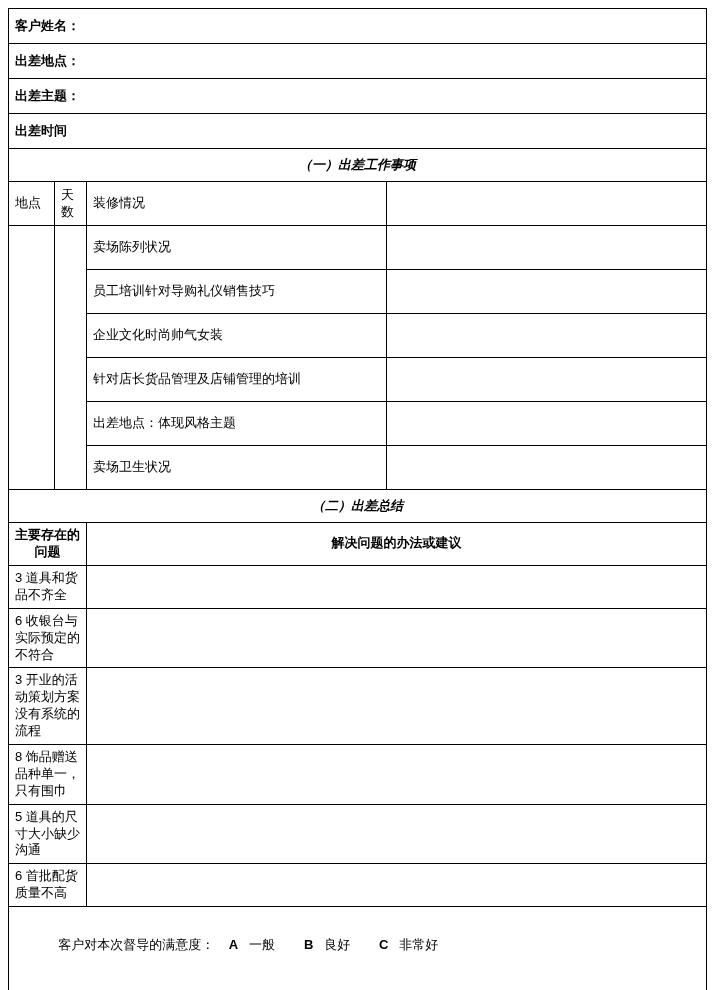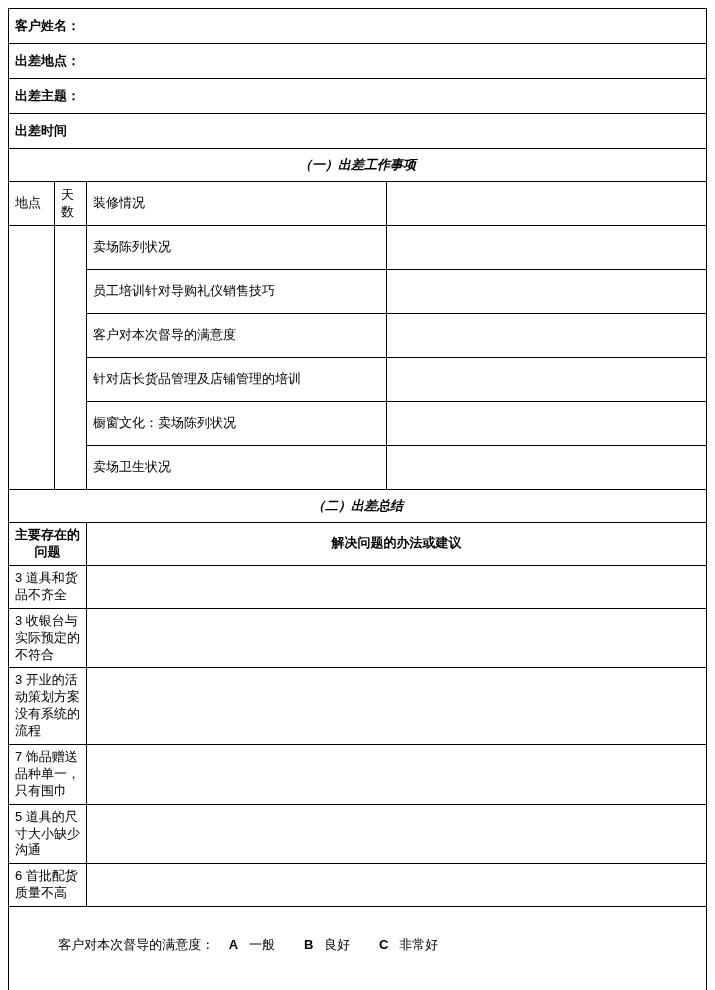--- a/index.html
+++ b/index.html
@@ -131,29 +131,29 @@
         <td class="col-place" rowspan="6"></td>
         <td class="col-days" rowspan="6"></td>
         <td class="col-item">卖场陈列状况</td>
         <td class="col-blank"></td>
       </tr>
       <tr class="item-row">
         <td class="col-item">员工培训针对导购礼仪销售技巧</td>
         <td class="col-blank"></td>
       </tr>
       <tr class="item-row">
-        <td class="col-item">客户对本次督导的满意度</td>
+        <td class="col-item">企业文化时尚帅气女装</td>
         <td class="col-blank"></td>
       </tr>
       <tr class="item-row">
         <td class="col-item">针对店长货品管理及店铺管理的培训</td>
         <td class="col-blank"></td>
       </tr>
       <tr class="item-row">
-        <td class="col-item">橱窗文化：卖场陈列状况</td>
+        <td class="col-item">出差地点：体现风格主题</td>
         <td class="col-blank"></td>
       </tr>
       <tr class="item-row">
         <td class="col-item">卖场卫生状况</td>
         <td class="col-blank"></td>
       </tr>
 
       <tr>
         <td colspan="4" class="section-title">（二）出差总结</td>
       </tr>
@@ -161,29 +161,29 @@
       <tr>
         <td colspan="2" class="center-bold" style="height:30px">主要存在的问题</td>
         <td colspan="2" class="center-bold">解决问题的办法或建议</td>
       </tr>
 
       <tr class="prob-row">
         <td colspan="2">3 道具和货品不齐全</td>
         <td colspan="2"></td>
       </tr>
       <tr class="prob-row">
-        <td colspan="2">3 收银台与实际预定的不符合</td>
+        <td colspan="2">6 收银台与实际预定的不符合</td>
         <td colspan="2"></td>
       </tr>
       <tr class="prob-row">
         <td colspan="2">3 开业的活动策划方案没有系统的流程</td>
         <td colspan="2"></td>
       </tr>
       <tr class="prob-row">
-        <td colspan="2">7 饰品赠送品种单一，只有围巾</td>
+        <td colspan="2">8 饰品赠送品种单一，只有围巾</td>
         <td colspan="2"></td>
       </tr>
       <tr class="prob-row">
         <td colspan="2">5 道具的尺寸大小缺少沟通</td>
         <td colspan="2"></td>
       </tr>
       <tr class="prob-row">
         <td colspan="2">6 首批配货质量不高</td>
         <td colspan="2"></td>
       </tr>

